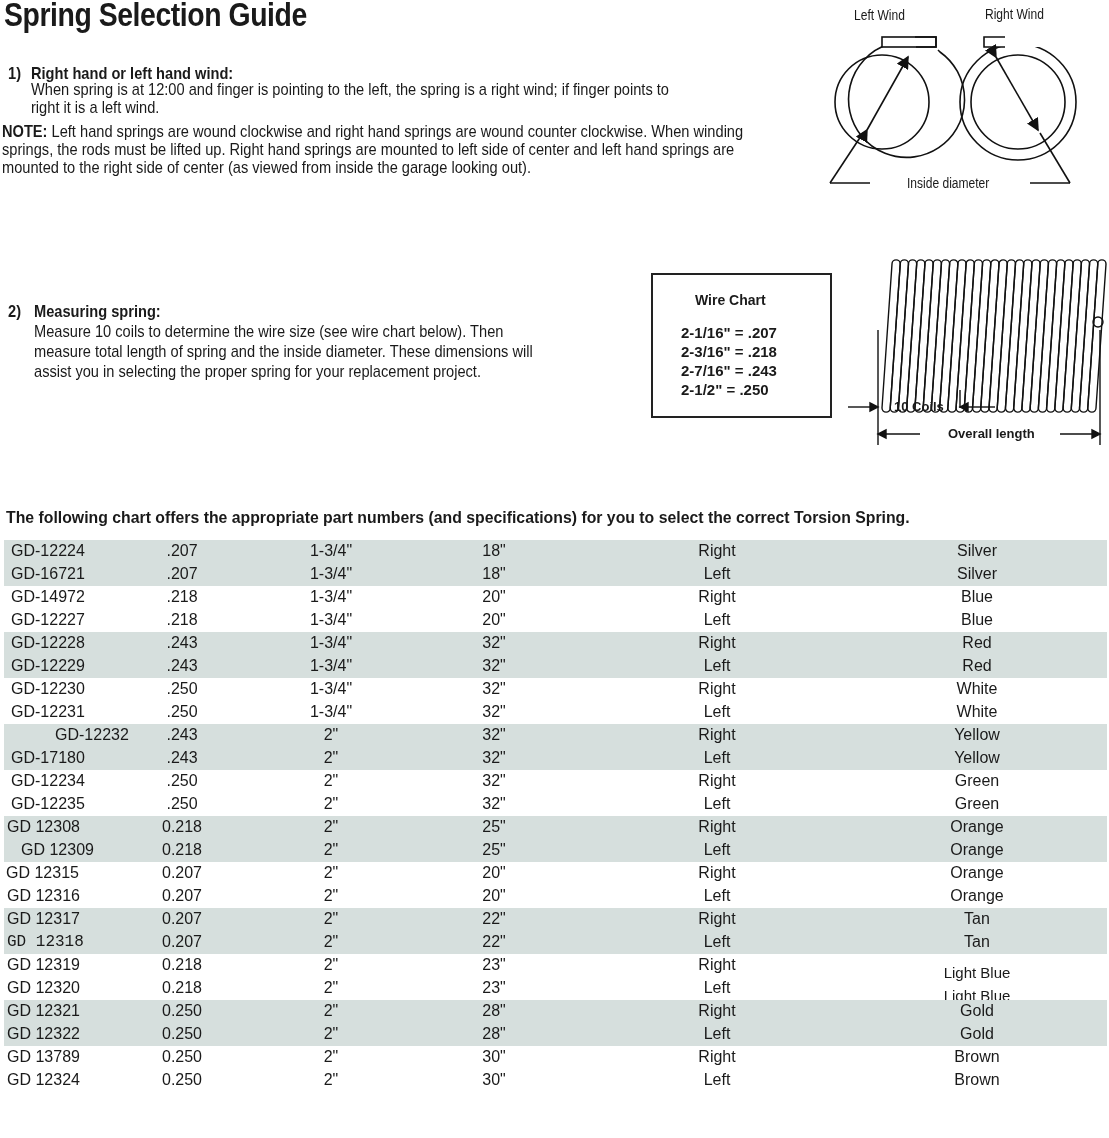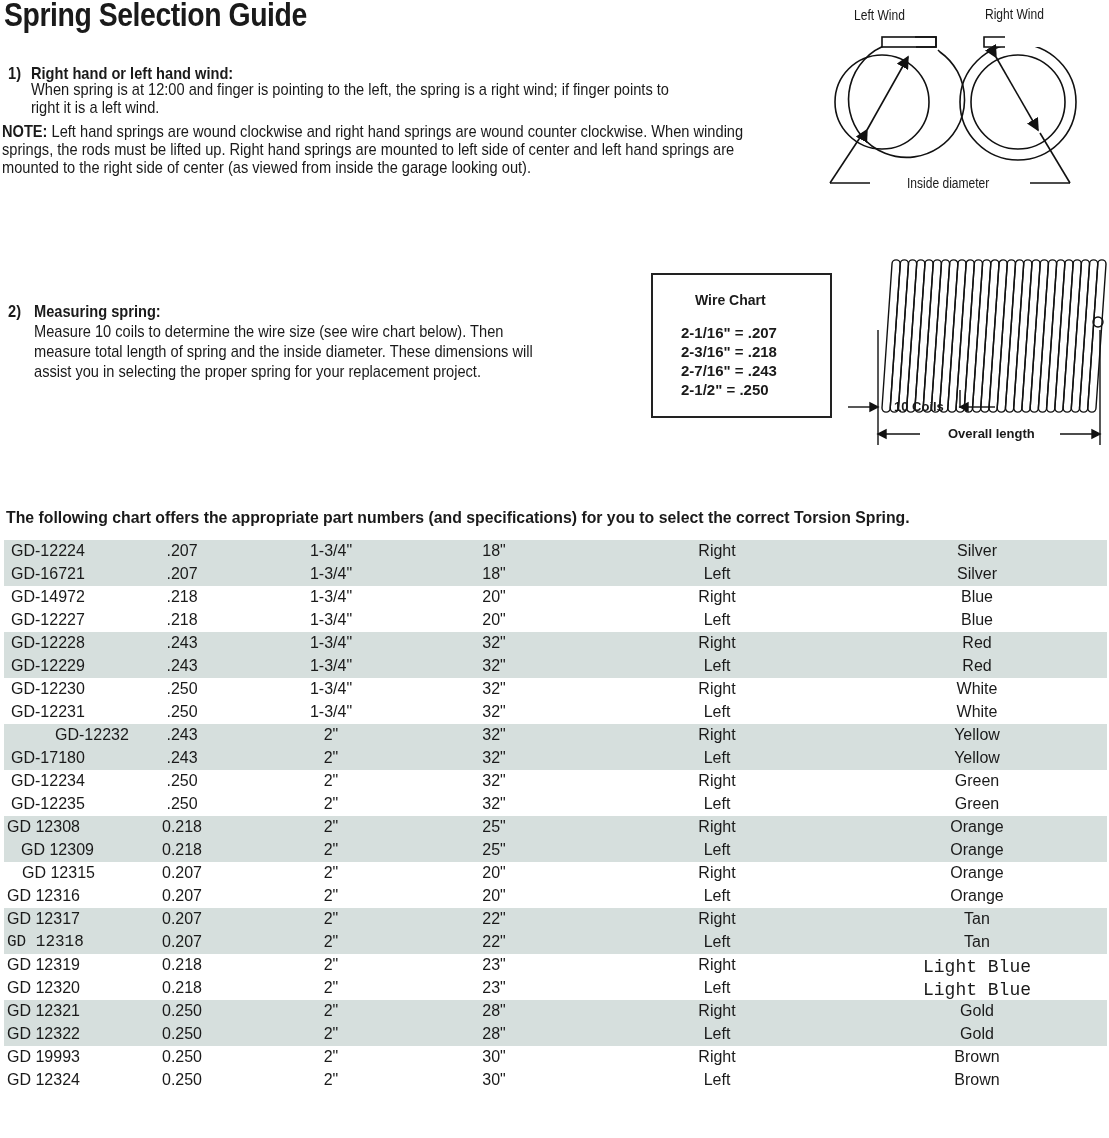--- a/index.html
+++ b/index.html
@@ -43,21 +43,21 @@
     }
     .thead {
       height: 38px; border: 3px solid #111; box-sizing: border-box;
       position: relative; background: #fff;
     }
     .th { position: absolute; top: 9px; font-size: 15px; font-weight: bold; white-space: nowrap; }
     .trow { height: 23px; position: relative; }
     .trow.shade { background: #d6dfdd; }
     .td { position: absolute; top: 2px; font-size: 16px; white-space: nowrap; }
     .td.center { transform: translateX(-50%); }
-    .td.small { font-size: 18px; top: 3px; font-family: Liberation Mono, monospace; }
+    .td.small { font-size: 15px; top: 10px; }
   </style>
 </head>
 <body>
 
 <div class="abs title">Spring Selection Guide</div>
 
 <div class="abs s1-num narrow">1)</div>
 <div class="abs s1-head narrow">Right hand or left hand wind:</div>
 <div class="abs s1-body narrow">
   <div>When spring is at 12:00 and finger is pointing to the left, the spring is a right wind; if finger points to</div>
@@ -277,21 +277,21 @@
       </div>
       <div class="trow shade">
         <span class="td" style="left: 17px;">GD 12309</span>
         <span class="td center" style="left: 178px;">0.218</span>
         <span class="td center" style="left: 327px;">2"</span>
         <span class="td center" style="left: 490px;">25"</span>
         <span class="td center" style="left: 713px;">Left</span>
         <span class="td center" style="left: 973px;">Orange</span>
       </div>
       <div class="trow">
-        <span class="td" style="left: 18px;">GD 12315</span>
+        <span class="td" style="left: 2px;">GD 12315</span>
         <span class="td center" style="left: 178px;">0.207</span>
         <span class="td center" style="left: 327px;">2"</span>
         <span class="td center" style="left: 490px;">20"</span>
         <span class="td center" style="left: 713px;">Right</span>
         <span class="td center" style="left: 973px;">Orange</span>
       </div>
       <div class="trow">
         <span class="td" style="left: 3px;">GD 12316</span>
         <span class="td center" style="left: 178px;">0.207</span>
         <span class="td center" style="left: 327px;">2"</span>
@@ -341,21 +341,21 @@
       </div>
       <div class="trow shade">
         <span class="td" style="left: 3px;">GD 12322</span>
         <span class="td center" style="left: 178px;">0.250</span>
         <span class="td center" style="left: 327px;">2"</span>
         <span class="td center" style="left: 490px;">28"</span>
         <span class="td center" style="left: 713px;">Left</span>
         <span class="td center" style="left: 973px;">Gold</span>
       </div>
       <div class="trow">
-        <span class="td" style="left: 3px;">GD 19993</span>
+        <span class="td" style="left: 3px;">GD 13789</span>
         <span class="td center" style="left: 178px;">0.250</span>
         <span class="td center" style="left: 327px;">2"</span>
         <span class="td center" style="left: 490px;">30"</span>
         <span class="td center" style="left: 713px;">Right</span>
         <span class="td center" style="left: 973px;">Brown</span>
       </div>
       <div class="trow">
         <span class="td" style="left: 3px;">GD 12324</span>
         <span class="td center" style="left: 178px;">0.250</span>
         <span class="td center" style="left: 327px;">2"</span>

